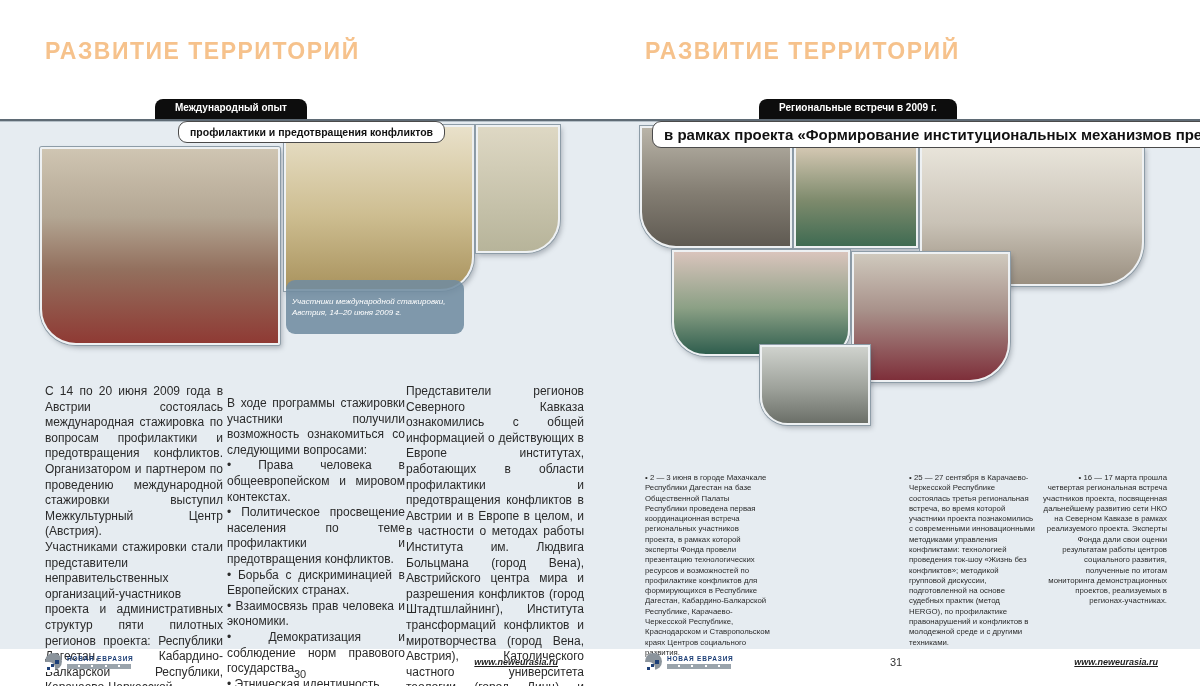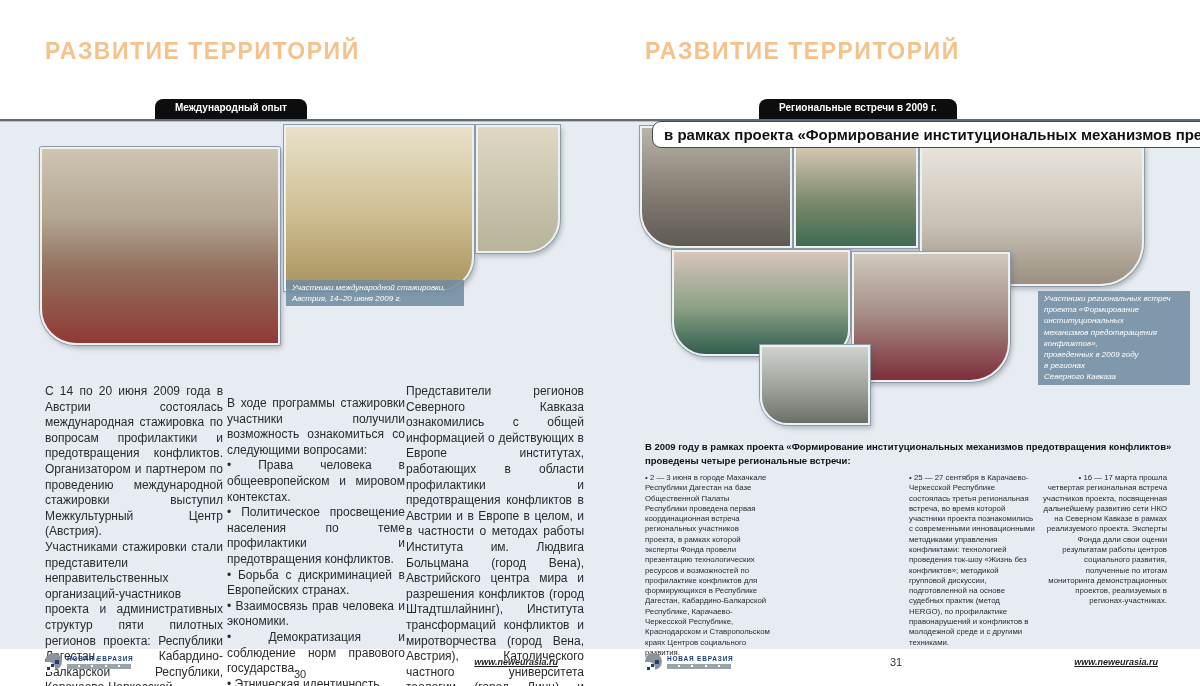--- a/index.html
+++ b/index.html
@@ -30,21 +30,21 @@
   .title-bar.left { font-size:10.5px; }
   .title-bar.right { font-size:15px; }
   .photo {
     position:absolute; border:2px solid #eef1f3;
     box-shadow: 0 0 0 1px #8d9ca7, 2px 3px 5px rgba(60,70,80,.35);
     z-index:3;
   }
   .caption {
     position:absolute; z-index:7; font-size:8px; font-style:italic;
     color:#ffffff; line-height:1.4; white-space:pre-line;
-    background:rgba(113,140,160,0.88); padding:2px 6px;
+    background:rgba(113,140,160,0.88); padding:16px 6px;border-radius:9px;
   }
   .col {
     position:absolute; color:#2a2a2a; white-space:pre-line; z-index:4;
   }
   .col.leftpage { top:384px; width:178px; font-size:12px; line-height:1.3; text-align:justify; }
   .col.rightpage { top:473px; width:126px; font-size:7.8px; line-height:1.32; text-align:left; }
   .intro {
     position:absolute; left:645px; top:440px; width:535px; z-index:4;
     font-size:9.5px; font-weight:bold; line-height:1.5; color:#111;
   }
@@ -99,56 +99,48 @@
 <div class="spread">
 
   <div class="band"></div>
 
   <div class="page-header" style="left:45px;">РАЗВИТИЕ ТЕРРИТОРИЙ</div>
   <div class="page-header" style="left:645px;">РАЗВИТИЕ ТЕРРИТОРИЙ</div>
 
   <div class="tab" style="left:155px;">Международный опыт</div>
   <div class="tab" style="left:735px;margin-left:24px;">Региональные встречи в 2009 г.</div>
 
+  <div class="title-bar left" style="left:178px;">профилактики и предотвращения конфликтов</div>
   <div class="title-bar right" style="left:652px;">в рамках проекта «Формирование институциональных механизмов предотвращения конфликтов»</div>
 
   <div class="photo ph-certificates" style="left:40px; top:147px; width:240px; height:198px; border-radius:2px 2px 2px 36px;"></div>
   <div class="photo ph-circle" style="left:284px; top:125px; width:190px; height:166px; border-radius:0 0 34px 0;"></div>
   <div class="photo ph-classroom" style="left:476px; top:125px; width:84px; height:128px; border-radius:0 0 34px 0;"></div>
   <div class="caption" style="left:286px; top:280px; width:178px;">Участники международной стажировки,
 Австрия, 14–20 июня 2009 г.</div>
 
   <div class="photo ph-conference" style="left:640px; top:126px; width:152px; height:122px; border-radius:0 0 0 36px;"></div>
   <div class="photo ph-greentable" style="left:794px; top:144px; width:124px; height:104px;"></div>
   <div class="photo ph-balloons" style="left:920px; top:146px; width:224px; height:140px; border-radius:0 0 44px 0;"></div>
   <div class="photo ph-seminar" style="left:672px; top:250px; width:178px; height:106px; border-radius:0 0 26px 34px;"></div>
   <div class="photo ph-presidium" style="left:852px; top:252px; width:158px; height:130px; border-radius:0 0 40px 0;"></div>
   <div class="photo ph-minibus" style="left:760px; top:345px; width:110px; height:80px; border-radius:0 0 0 28px;"></div>
-  <div class="caption" style="left:1038px; top:291px; width:152px;">Участники региональных встреч
-проекта «Формирование
-институциональных
-механизмов предотвращения
-конфликтов»,
-проведенных в 2009 году
-в регионах
-Северного Кавказа</div>
 
   <div class="col leftpage" style="left:45px;">С 14 по 20 июня 2009 года в Австрии состоялась международная стажировка по вопросам профилактики и предотвращения конфликтов. Организатором и партнером по проведению международной стажировки выступил Межкультурный Центр (Австрия).
 Участниками стажировки стали представители неправительственных организаций-участников проекта и административных структур пяти пилотных регионов проекта: Республики Дагестан, Кабардино-Балкарской Республики, Карачаево-Черкесской Республики, Краснодарского и Ставропольского краев.</div>
   <div class="col leftpage" style="left:227px;margin-top:12px;">В ходе программы стажировки участники получили возможность ознакомиться со следующими вопросами:
 • Права человека в общеевропейском и мировом контекстах.
 • Политическое просвещение населения по теме профилактики и предотвращения конфликтов.
 • Борьба с дискриминацией в Европейских странах.
 • Взаимосвязь прав человека и экономики.
 • Демократизация и соблюдение норм правового государства.
 • Этническая идентичность.
 Отдельными сессиями на стажировке были проведены тренинги по тематикам: «Искусство преобразования конфликта путем диалога» и «Связь истории конфликтов с различными этническими культурами. Формы конфликтов, причины их возникновения и методы решения».</div>
   <div class="col leftpage" style="left:406px;">Представители регионов Северного Кавказа ознакомились с общей информацией о действующих в Европе институтах, работающих в области профилактики и предотвращения конфликтов в Австрии и в Европе в целом, и в частности о методах работы Института им. Людвига Больцмана (город Вена), Австрийского центра мира и разрешения конфликтов (город Штадтшлайнинг), Института трансформаций конфликтов и миротворчества (город Вена, Австрия), Католического частного университета теологии (город Линц) и Австрийского Агентства по развитию (город Вена).</div>
 
-  <div class="intro">В 2009 году в рамках проекта «Формирование институциональных механизмов предотвращения конфликтов» проведены четыре региональные встречи:</div>
   <div class="col rightpage" style="left:645px;">• 2 — 3 июня в городе Махачкале Республики Дагестан на базе Общественной Палаты Республики проведена первая координационная встреча региональных участников проекта, в рамках которой эксперты Фонда провели презентацию технологических ресурсов и возможностей по профилактике конфликтов для формирующихся в Республике Дагестан, Кабардино-Балкарской Республике, Карачаево-Черкесской Республике, Краснодарском и Ставропольском краях Центров социального развития.</div>
   <div class="col rightpage" style="left:909px;">• 25 — 27 сентября в Карачаево-Черкесской Республике состоялась третья региональная встреча, во время которой участники проекта познакомились с современными инновационными методиками управления конфликтами: технологией проведения ток-шоу «Жизнь без конфликтов»; методикой групповой дискуссии, подготовленной на основе судебных практик (метод HERGO), по профилактике правонарушений и конфликтов в молодежной среде и с другими техниками.</div>
   <div class="col rightpage" style="left:1041px;text-align:right;">• 16 — 17 марта прошла четвертая региональная встреча участников проекта, посвященная дальнейшему развитию сети НКО на Северном Кавказе в рамках реализуемого проекта. Эксперты Фонда дали свои оценки результатам работы центров социального развития, полученные по итогам мониторинга демонстрационных проектов, реализуемых в регионах-участниках.</div>
 
   <div class="logo" style="left:45px;">
     <span class="logo-icon">
         <span class="notch"></span>
         <span class="sq1"></span>
         <span class="sq2"></span>
         <span class="sq3"></span>

